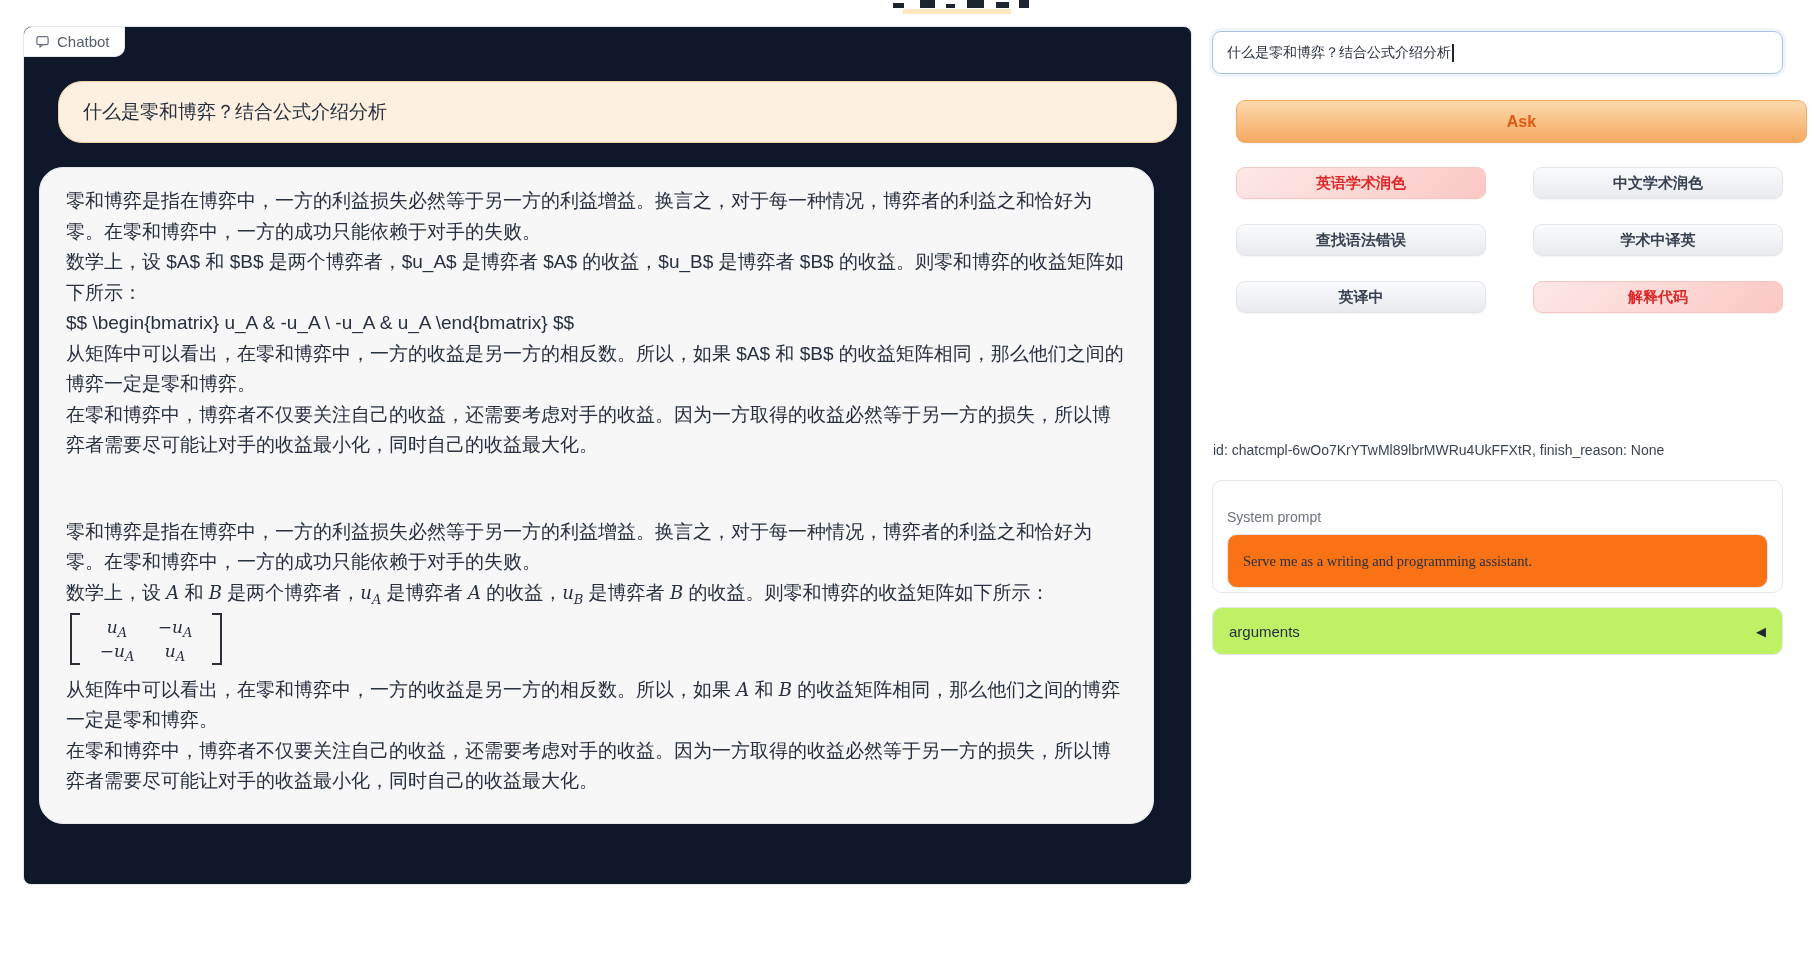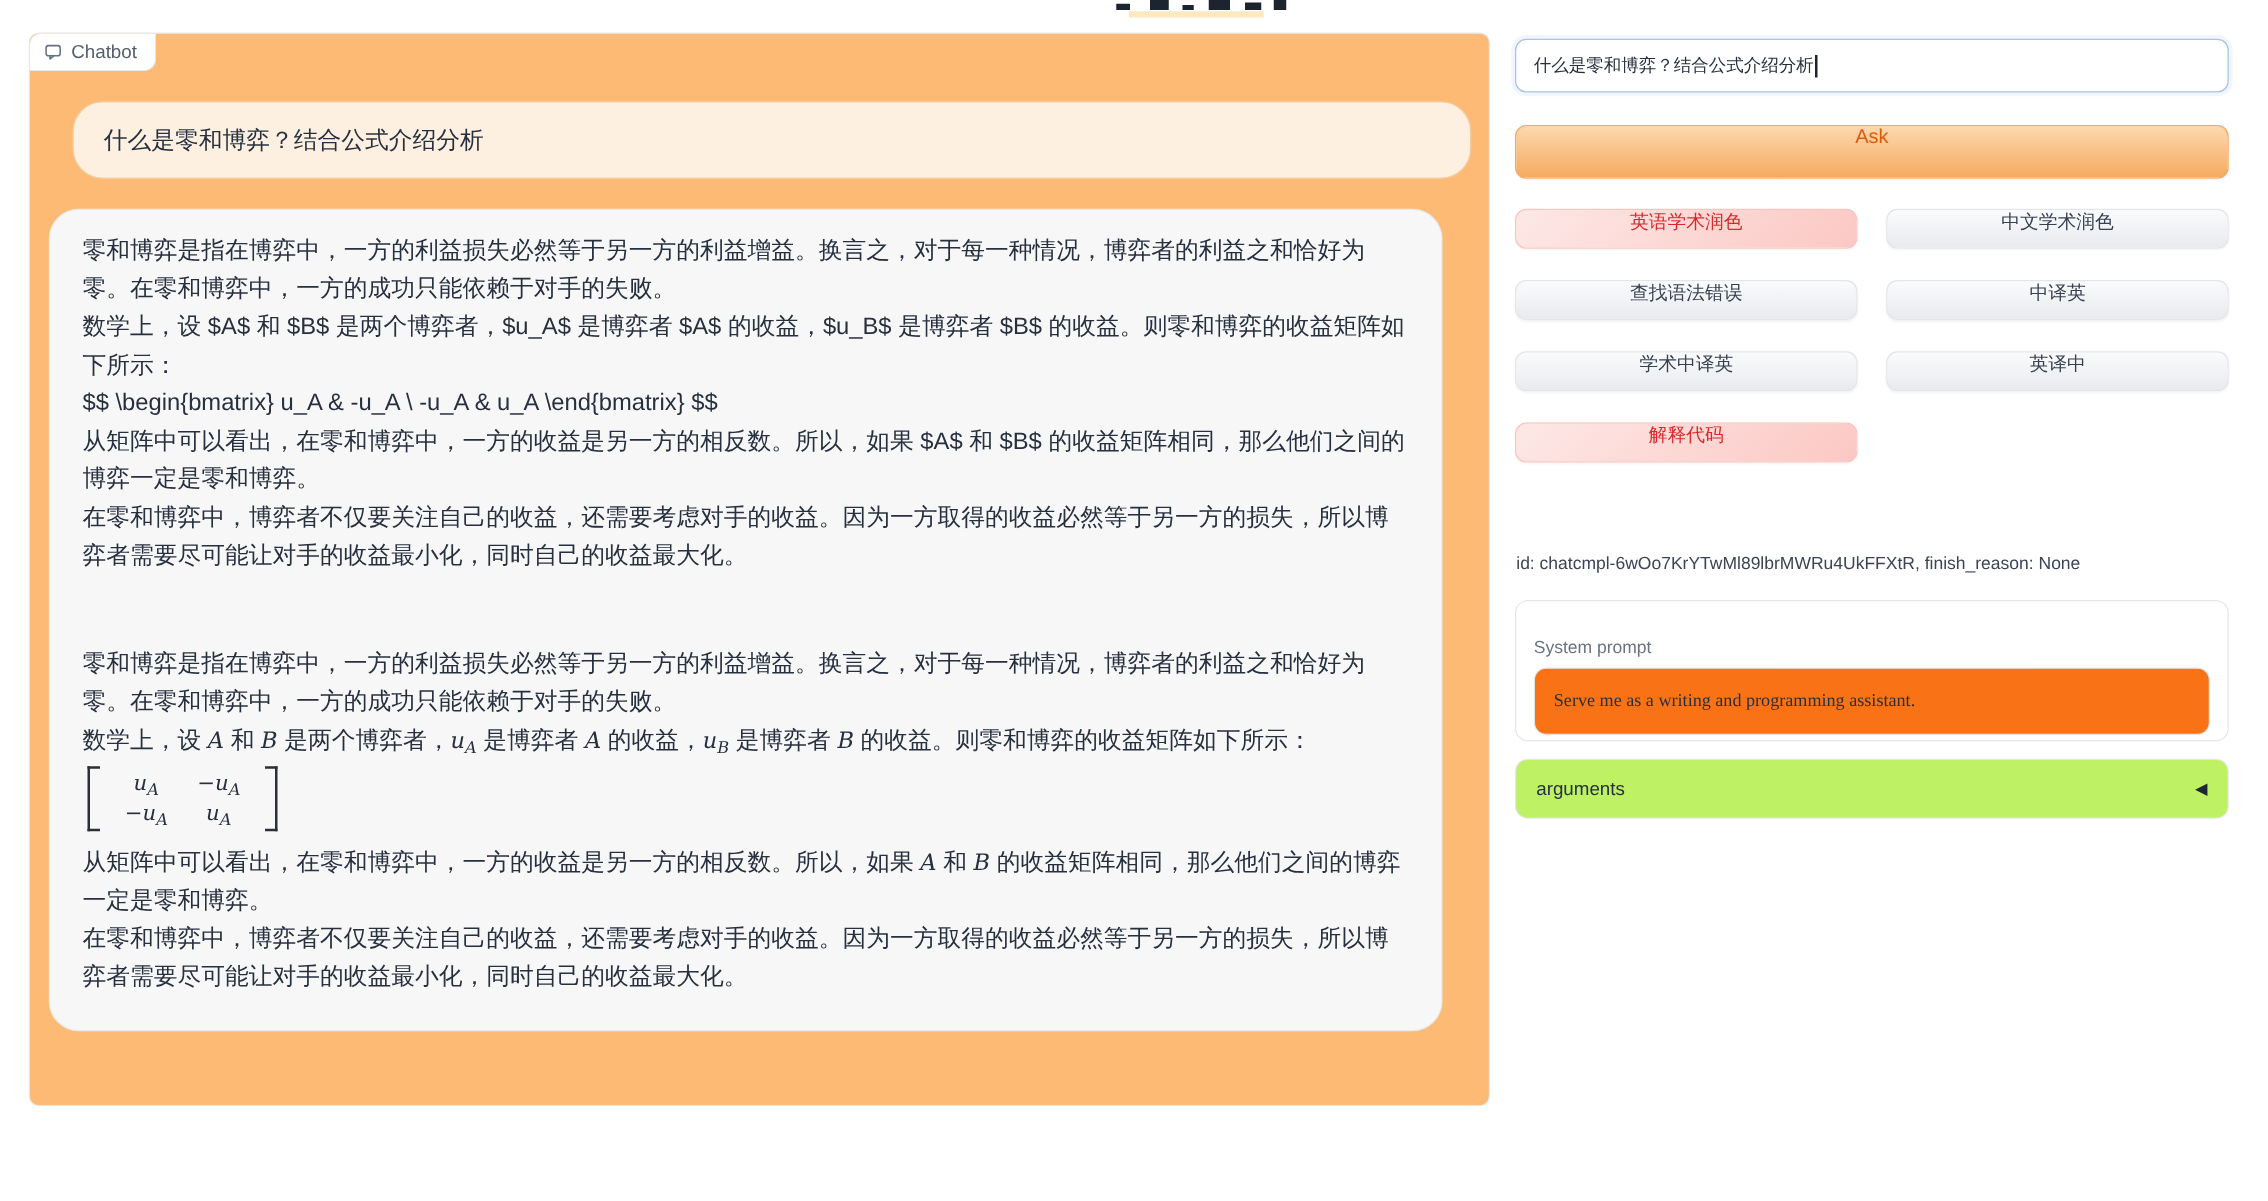--- a/index.html
+++ b/index.html
@@ -8,21 +8,21 @@
   .abs { position:absolute; }
 
   
   #clipped-title { left:893px; top:0; width:150px; height:15px; }
   #clipped-title i { position:absolute; background:#1c2430; display:block; }
   #clipped-title .hl { position:absolute; left:10px; top:9px; width:108px; height:5px;
     background:rgba(252,213,138,.55); }
 
   
   #chat-panel { left:23px; top:26px; width:1169px; height:859px;
-    border:1px solid #e5e7eb; border-radius:8px; background:#fdba74; }
+    border:1px solid #e5e7eb; border-radius:8px; background:#0f172a; }
   #chat-tab { position:absolute; left:0; top:0; display:flex; align-items:center; gap:7px;
     padding:6px 14px 6px 11px; background:#fff; border-right:1px solid #e5e7eb;
     border-bottom:1px solid #e5e7eb; border-radius:8px 0 10px 0;
     color:#545d6e; font-size:15px; }
   .msg-user { margin:21px 14px 0 34px; background:#fdf0e0; border:1px solid #f2cea2;
     border-radius:24px; padding:17px 24px; font-size:19px; color:#27303f; }
   .msg-bot { margin:24px 37px 0 15px; background:#f7f7f8; border:1px solid #e8e9ec;
     border-radius:24px; padding:18px 26px 26px 26px; font-size:19px;
     line-height:30.5px; color:#27303f; }
   .msg-bot p { margin:0; }
@@ -40,22 +40,22 @@
   .mx-row { display:flex; }
   .mx-cell { width:58px; text-align:center; font-size:17px; line-height:22px; }
 
   
   #question-box { left:1212px; top:31px; width:571px; height:43px;
     border:1.5px solid #a6c4e6; border-radius:9px; background:#fff;
     box-shadow:0 0 0 3px rgba(120,170,235,.10); display:flex; align-items:center;
     padding:0 14px; font-size:14px; color:#27303f; }
   .caret { display:inline-block; width:1.5px; height:18px; background:#1d2530;
     margin-left:1px; vertical-align:middle; }
-  .btn { display:flex; justify-content:center; cursor:pointer;
-    border-radius:9px; font-weight:400; box-shadow:0 1px 2px rgba(0,0,0,.05); }
+  .btn { display:flex; align-items:center; justify-content:center; cursor:pointer;
+    border-radius:9px; font-weight:700; box-shadow:0 1px 2px rgba(0,0,0,.05);margin-left:24px; }
   #ask-btn { left:1212px; top:100px; width:571px; height:43px;
     background:linear-gradient(180deg,#fcd9ae 0%,#f5a960 100%);
     border:1px solid #f3ac68; color:#de5a0e; font-size:16px; }
   #action-grid { left:1212px; top:167px; width:571px; display:grid;
     grid-template-columns:1fr 1fr; column-gap:23px; row-gap:25px; }
   #action-grid .btn { height:32px; font-size:15px; }
   .v-secondary { background:linear-gradient(180deg,#fafbfc 0%,#e8eaee 100%);
     border:1px solid #e3e5e9; color:#384152; }
   .v-stop { background:linear-gradient(135deg,#fde8e6 0%,#fbc8c4 100%);
     border:1px solid #fac5c0; color:#dc2828; }
@@ -139,21 +139,20 @@
 </div>
 
 <div id="ask-btn" class="abs btn">
   <span>Ask</span>
 </div>
 
 <div id="action-grid" class="abs">
   <div class="btn v-stop">英语学术润色</div>
   <div class="btn v-secondary">中文学术润色</div>
   <div class="btn v-secondary">查找语法错误</div>
-  <div class="btn v-secondary">中译英</div>
   <div class="btn v-secondary">学术中译英</div>
   <div class="btn v-secondary">英译中</div>
   <div class="btn v-stop">解释代码</div>
 </div>
 
 <div id="status-line" class="abs">id: chatcmpl-6wOo7KrYTwMl89lbrMWRu4UkFFXtR, finish_reason: None</div>
 
 <div id="sysprompt-box" class="abs">
   <div id="sysprompt-label">System prompt</div>
   <div id="sysprompt-input">

